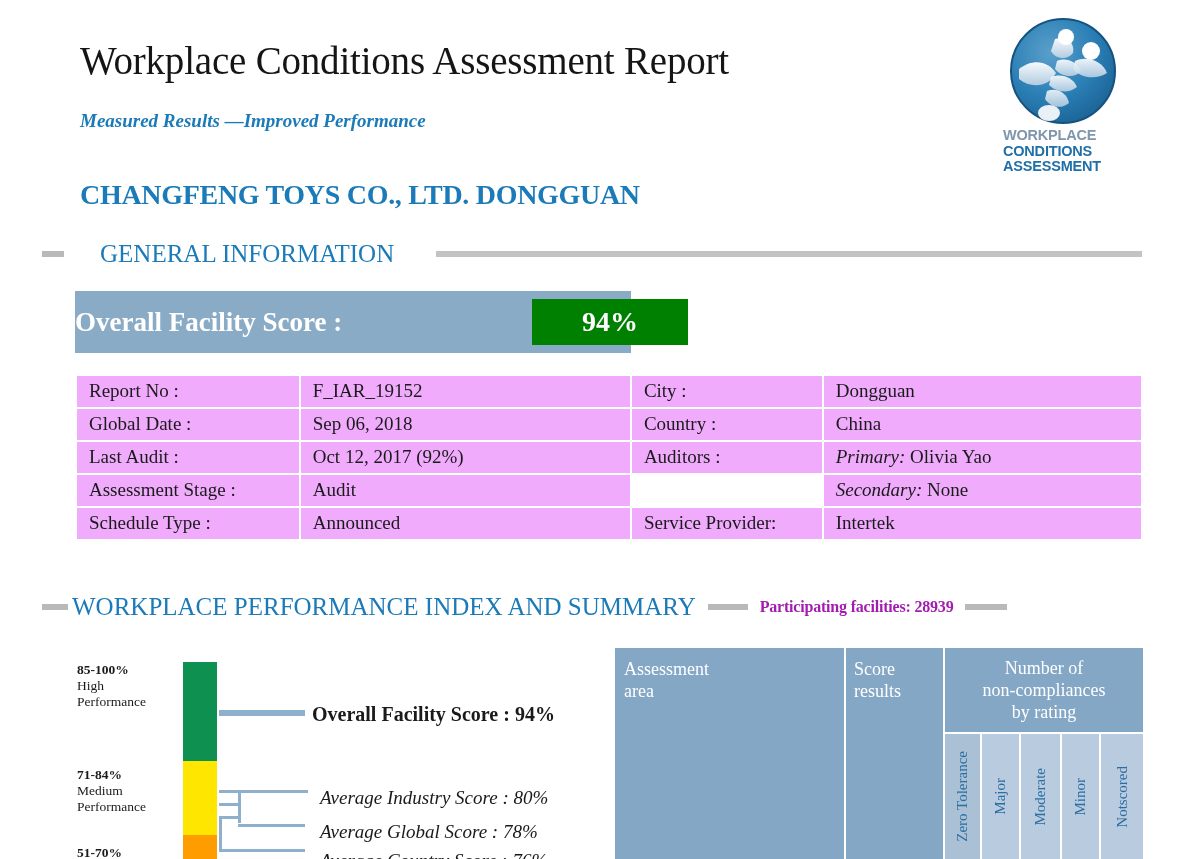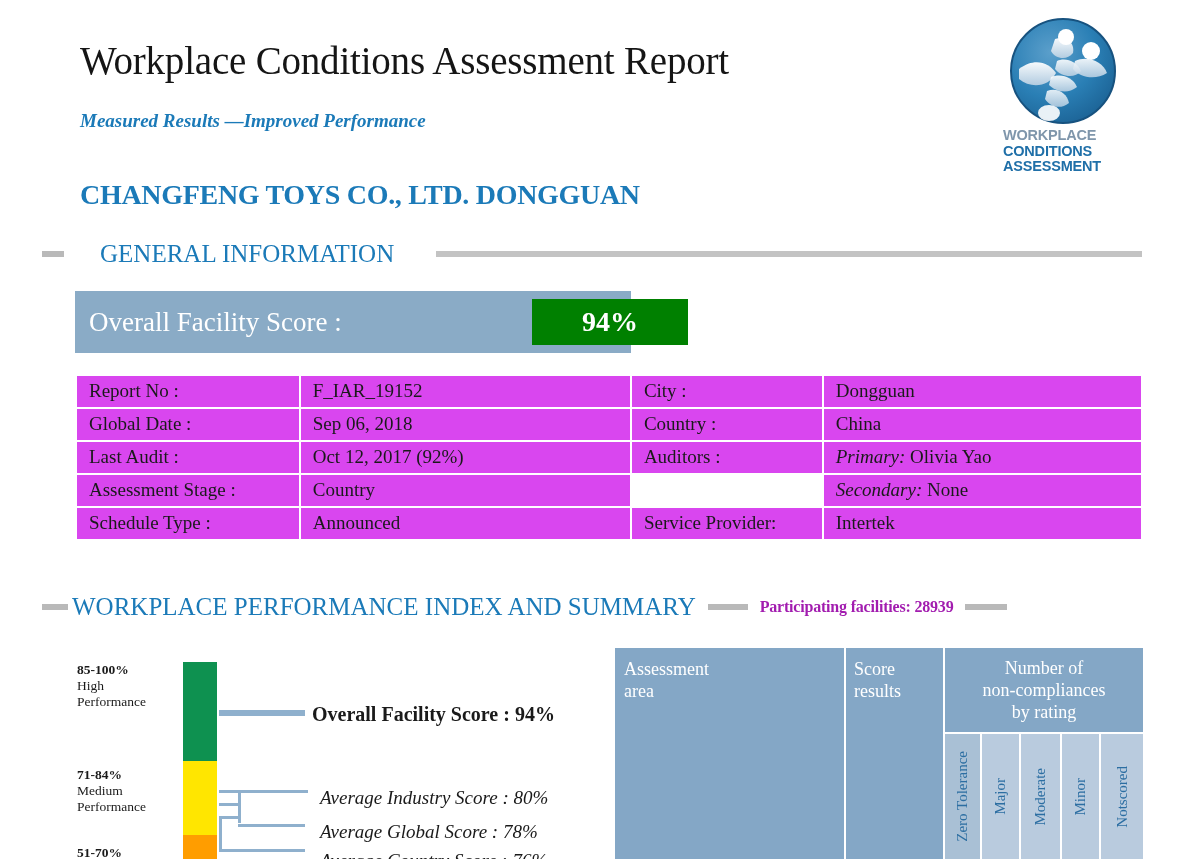--- a/index.html
+++ b/index.html
@@ -70,39 +70,39 @@
     white-space: nowrap; letter-spacing: -0.2px;
   }
 
   
   #score-bar {
     position: absolute; left: 75px; top: 291px;
     width: 556px; height: 62px; background: #8aabc6;
     display: flex; align-items: center;
   }
   #score-bar-label {
-    margin-left: 14px; color: #ffffff;
-    font-size: 27px; font-weight: normal; white-space: nowrap;
+    color: #ffffff;
+    font-size: 27px; font-weight: bold; white-space: nowrap;
   }
   #score-bar-value {
     position: absolute; left: 457px; top: 8px;
     width: 156px; height: 46px; background: #008000;
     color: #ffffff; font-size: 28px; font-weight: bold;
     display: flex; align-items: center; justify-content: center;
   }
 
   
   #info-table {
     position: absolute; left: 75px; top: 374px;
     width: 1068px;
     border-collapse: separate; border-spacing: 2px 2px;
     font-size: 19px;
   }
   #info-table td {
-    background: #d946ef; padding: 4px 10px 5px 12px;
+    background: #f0abfc; padding: 4px 10px 5px 12px;
     height: 30px; vertical-align: middle; color: #1a1a1a;
     white-space: nowrap;
   }
   #info-table td.blank { background: #ffffff; }
   .c-lab-l { width: 222px; }
   .c-val-l { width: 330px; }
   .c-lab-r { width: 190px; }
   .c-val-r { width: 318px; }
   .it-em { font-style: italic; }
 
@@ -254,21 +254,21 @@
       <td class="c-val-r">China</td>
     </tr>
     <tr>
       <td class="c-lab-l">Last Audit :</td>
       <td class="c-val-l">Oct 12, 2017 (92%)</td>
       <td class="c-lab-r">Auditors :</td>
       <td class="c-val-r"><span class="it-em">Primary:</span> <span>Olivia Yao</span></td>
     </tr>
     <tr>
       <td class="c-lab-l">Assessment Stage :</td>
-      <td class="c-val-l">Country</td>
+      <td class="c-val-l">Audit</td>
       <td class="c-lab-r blank"></td>
       <td class="c-val-r"><span class="it-em">Secondary:</span> <span>None</span></td>
     </tr>
     <tr>
       <td class="c-lab-l">Schedule Type :</td>
       <td class="c-val-l">Announced</td>
       <td class="c-lab-r">Service Provider:</td>
       <td class="c-val-r">Intertek</td>
     </tr>
   </tbody>

